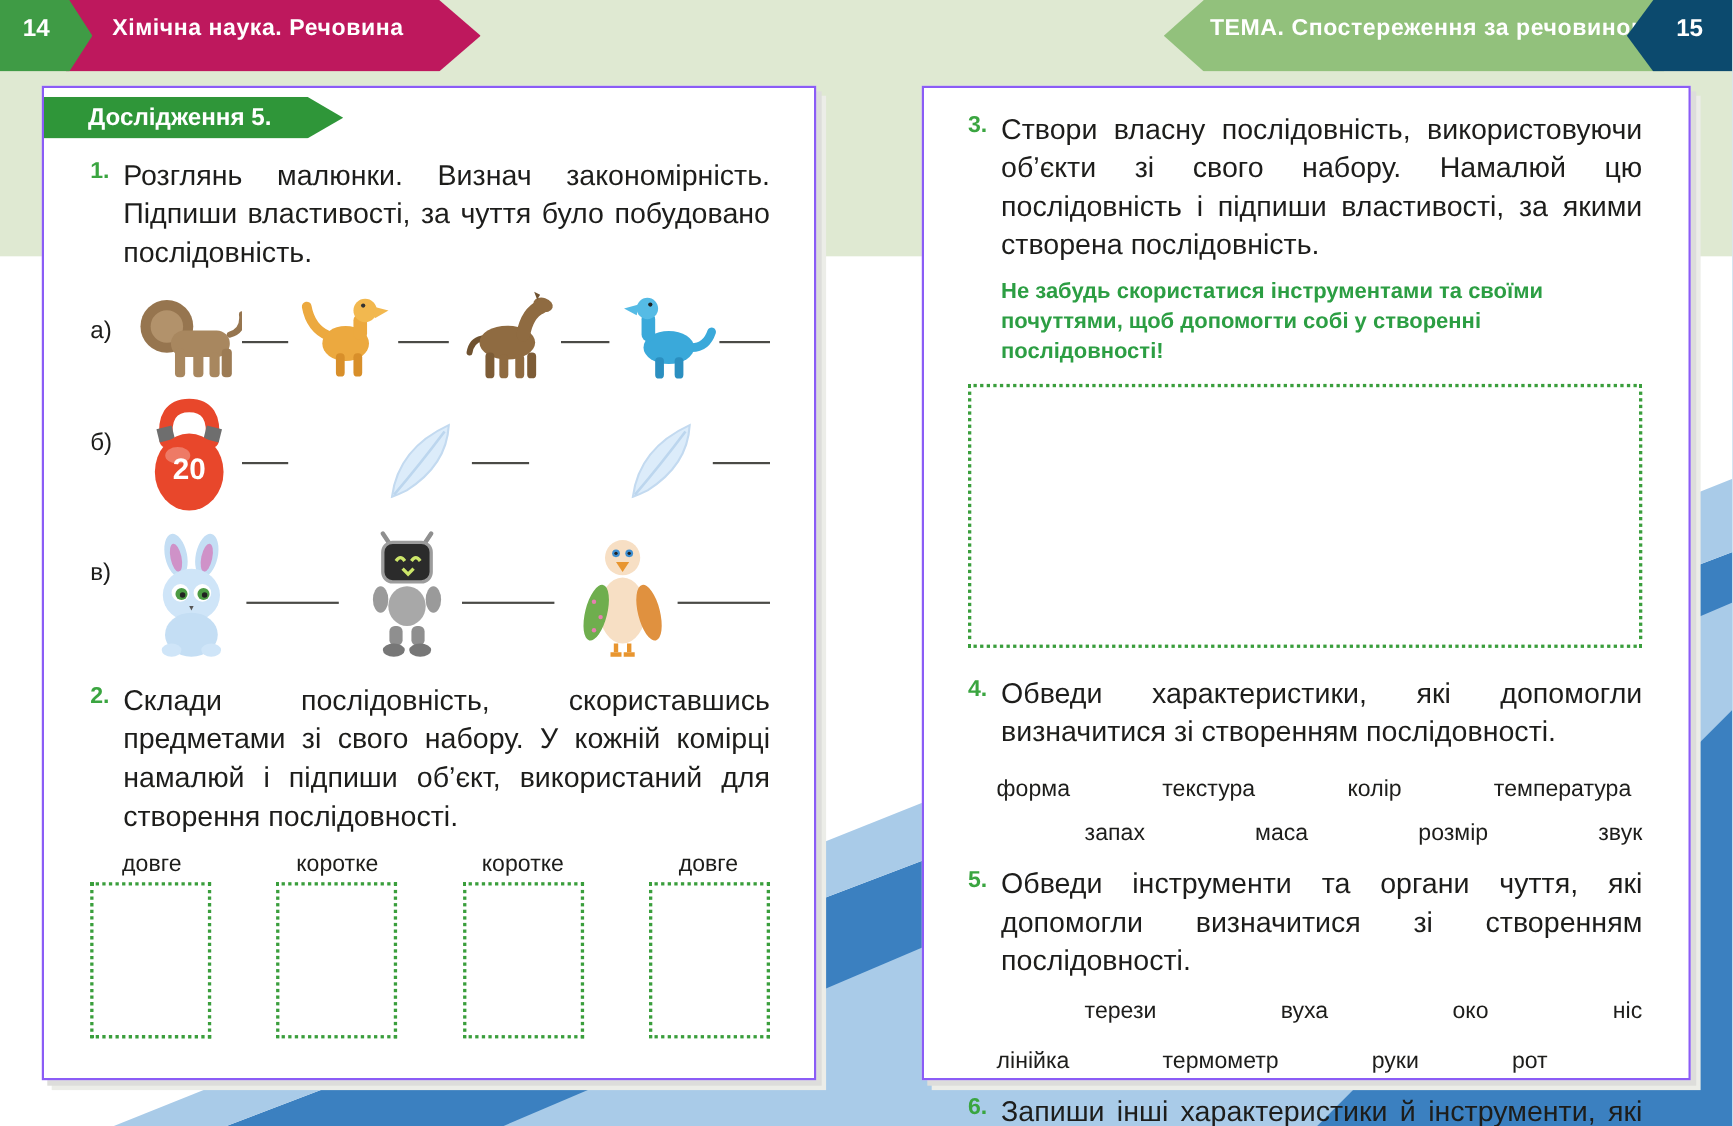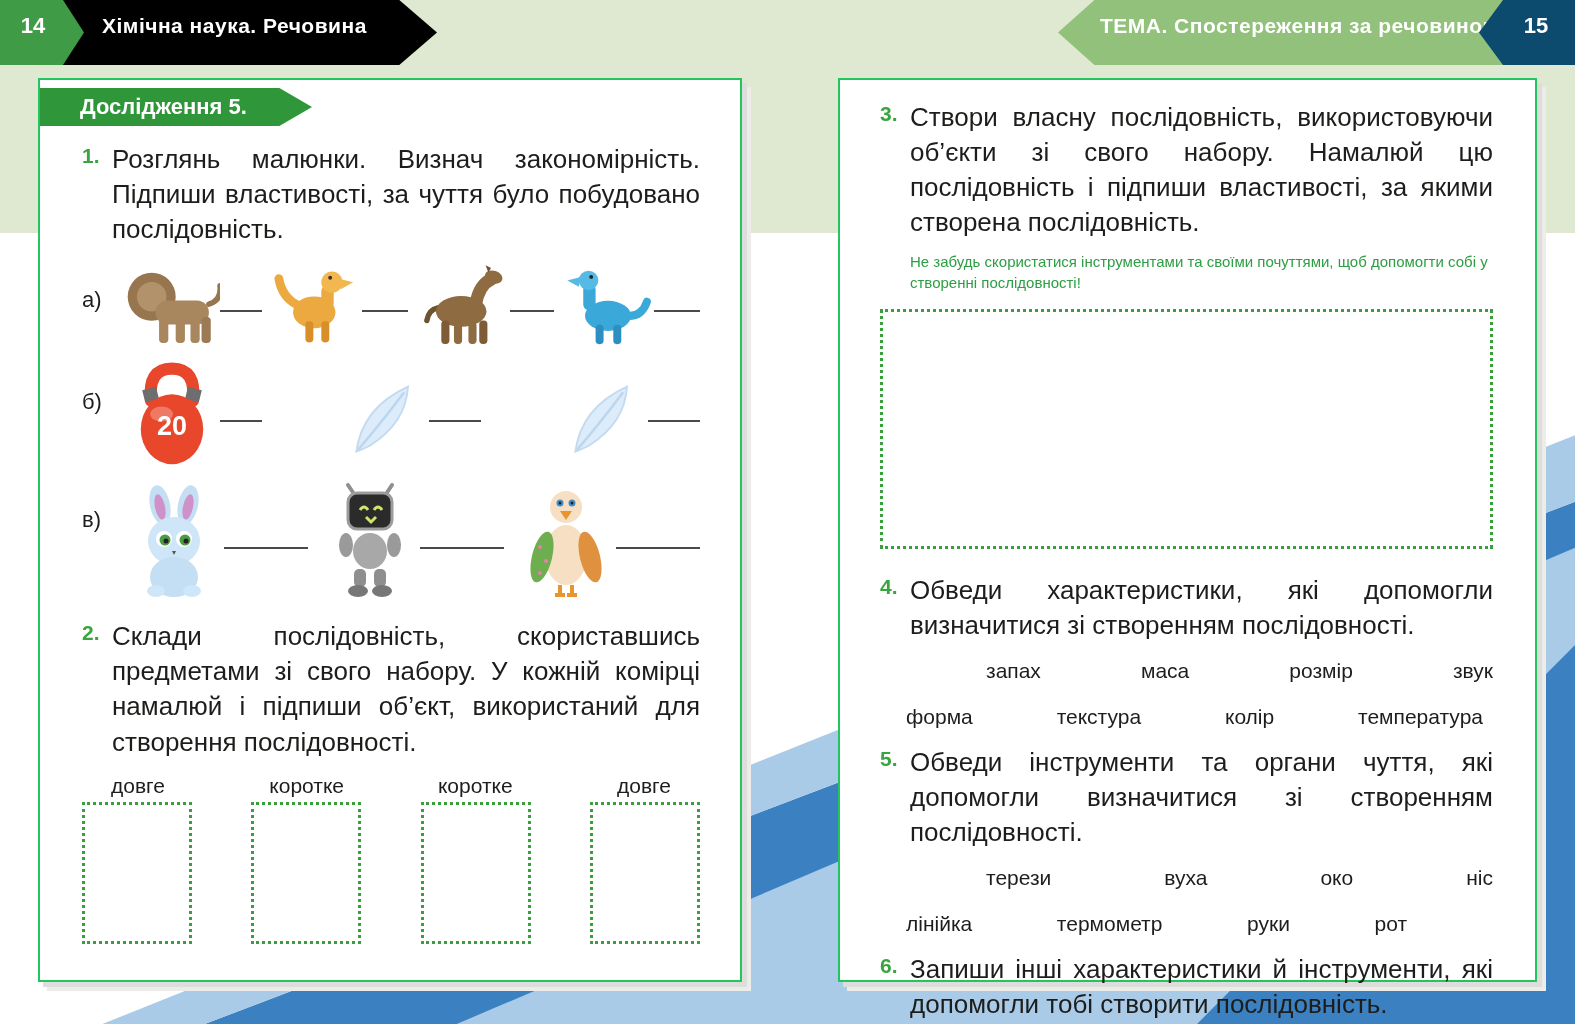--- a/index.html
+++ b/index.html
@@ -10,30 +10,30 @@
   
   .bg-green-band{position:absolute;left:0;top:0;width:100%;height:233px;background:#dfe9d2}
   .bg-blue-dark{position:absolute;inset:0;background:#3b80c0;
     clip-path:polygon(100% 49%,100% 100%,13% 100%)}
   .bg-blue-hyp{position:absolute;inset:0;background:#a9cbe8;
     clip-path:polygon(100% 42.5%,100% 49%,13% 100%,6.5% 100%)}
   .bg-blue-band{position:absolute;inset:0;background:#a9cbe8;
     clip-path:polygon(29% 100%,76% 100%,100% 63%,100% 53.5%)}
   
   .hdr{position:absolute;top:0;height:65px;line-height:52px;color:#fff;font-weight:bold;z-index:6}
-  .hdr-left-light{left:60px;width:335px;background:#000000;font-size:21px;
+  .hdr-left-light{left:60px;width:335px;background:#be185d;font-size:21px;
     clip-path:polygon(0 0,90% 0,100% 50%,90% 100%,0 100%);padding-left:42px;letter-spacing:.5px}
   .hdr-left-dark{left:0;width:84px;background:#3f9b45;font-size:22px;text-align:center;
     clip-path:polygon(0 0,75% 0,100% 50%,75% 100%,0 100%);padding-right:18px;box-sizing:border-box}
   .hdr-right-light{right:62px;width:455px;background:#92c17c;font-size:21px;text-align:center;
     clip-path:polygon(8% 0,100% 0,100% 100%,8% 100%,0 50%);padding-left:30px;box-sizing:border-box;letter-spacing:.5px}
   .hdr-right-dark{right:0;width:96px;background:#0c4a6e;font-size:22px;text-align:center;
     clip-path:polygon(25% 0,100% 0,100% 100%,25% 100%,0 50%);padding-left:18px;box-sizing:border-box}
   
-  .card{position:absolute;top:78px;height:904px;background:#fff;border:2px solid #22c55e;
+  .card{position:absolute;top:78px;height:904px;background:#fff;border:2px solid #8b5cf6;
     box-sizing:border-box;z-index:4;box-shadow:5px 5px 0 #dddddb,9px 9px 0 #ecede8}
   .card-left{left:38px;width:704px;padding:8px 40px 0 42px}
   .card-right{left:838px;width:699px;padding:20px 42px 0 40px}
   
   .badge-row{display:flex;align-items:center;margin-left:-42px}
   .badge{width:272px;height:38px;line-height:38px;background:#2f9639;color:#fff;font-weight:bold;
     font-size:22px;padding-left:40px;box-sizing:border-box;
     clip-path:polygon(0 0,88% 0,100% 50%,88% 100%,0 100%)}
   .page-title{margin-left:42px;color:#29a135;font-weight:bold;font-size:27px;letter-spacing:.5px}
   .task{display:flex;align-items:flex-start}
@@ -49,21 +49,21 @@
   .u-line{width:106px;border-bottom:2px solid #4a4a46;margin-top:16px}
   .u-line-long{width:176px;border-bottom:2px solid #4a4a46;margin-top:16px}
   .kb{position:relative}
   .kb-num{position:absolute;left:0;right:0;top:52px;text-align:center;color:#fff;
     font-weight:bold;font-size:27px}
   .seq-labels{display:flex;justify-content:space-between;margin-top:14px}
   .seq-labels span{width:112px;text-align:center;font-size:21px}
   .boxes-row{display:flex;justify-content:space-between;margin-top:4px}
   .dot-box{width:110px;height:142px;border:3px dotted #3a9e3c;box-sizing:border-box}
   
-  .note{margin:12px 0 0 30px;color:#2c9e43;font-weight:normal;font-size:15px;line-height:1.35}
+  .note{margin:12px 0 0 30px;color:#2c9e43;font-weight:bold;font-size:20px;line-height:1.35}
   .big-dot-box{margin-top:16px;height:240px;border:3px dotted #3a9e3c;box-sizing:border-box}
   .words{display:flex;justify-content:space-between;font-size:21px}
   .t4r1{margin-top:22px;padding:0 10px 0 26px}
   .t4r2{margin-top:16px;padding-left:106px}
   .t5r1{margin-top:22px;padding:0 86px 0 26px}
   .t5r2{margin-top:16px;padding-left:106px}
   .w-line{border-bottom:2px solid #45453f;height:34px}
   .w-line.first{margin-top:22px}
 </style>
 </head>
@@ -297,32 +297,32 @@
   </div>
 
   <div class="note">Не забудь скористатися інструментами та своїми почуттями, щоб допомогти собі у створенні послідовності!</div>
 
   <div class="big-dot-box"></div>
 
   <div class="task mt24">
     <span class="task-num">4.</span>
     <span class="task-text">Обведи характеристики, які допомогли визначитися зі створенням послідовності.</span>
   </div>
+  <div class="words t4r1">
+    <span>форма</span>
+    <span>текстура</span>
+    <span>колір</span>
+    <span>температура</span>
+  </div>
   <div class="words t4r2">
     <span>запах</span>
     <span>маса</span>
     <span>розмір</span>
     <span>звук</span>
   </div>
-  <div class="words t4r1">
-    <span>форма</span>
-    <span>текстура</span>
-    <span>колір</span>
-    <span>температура</span>
-  </div>
 
   <div class="task mt16">
     <span class="task-num">5.</span>
     <span class="task-text">Обведи інструменти та органи чуття, які допомогли визначитися зі створенням послідовності.</span>
   </div>
   <div class="words t5r2">
     <span>терези</span>
     <span>вуха</span>
     <span>око</span>
     <span>ніс</span>

